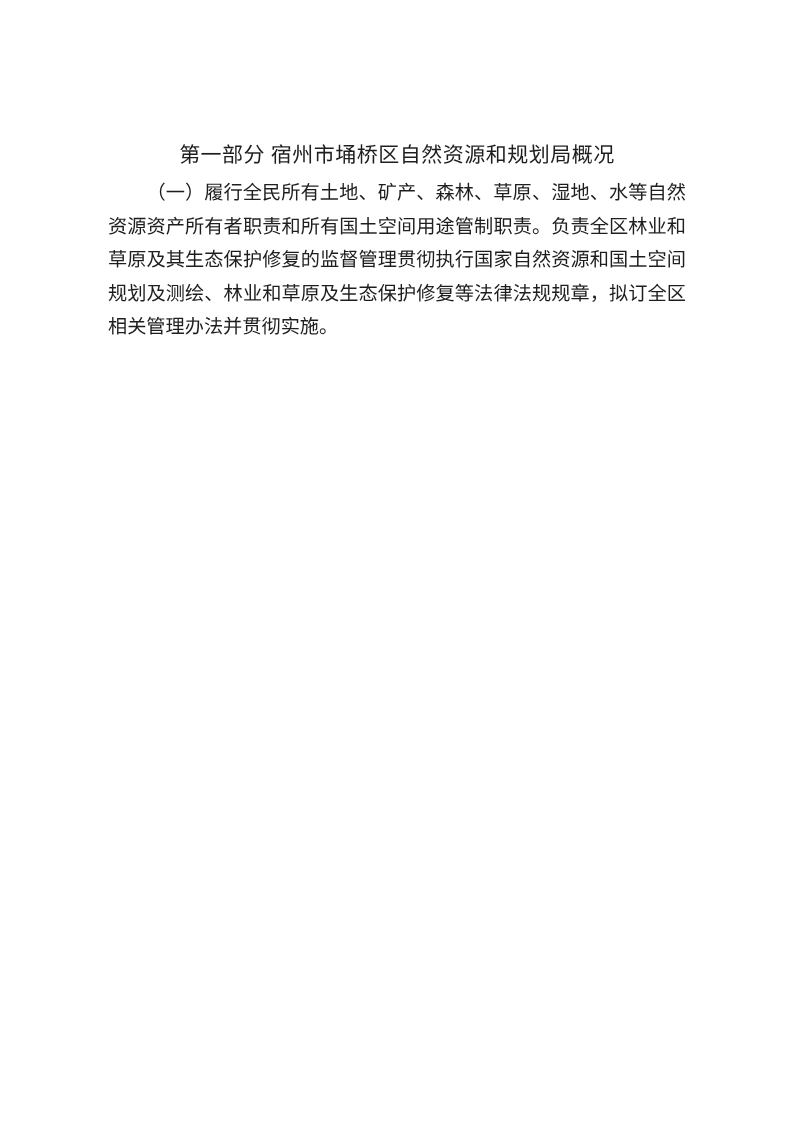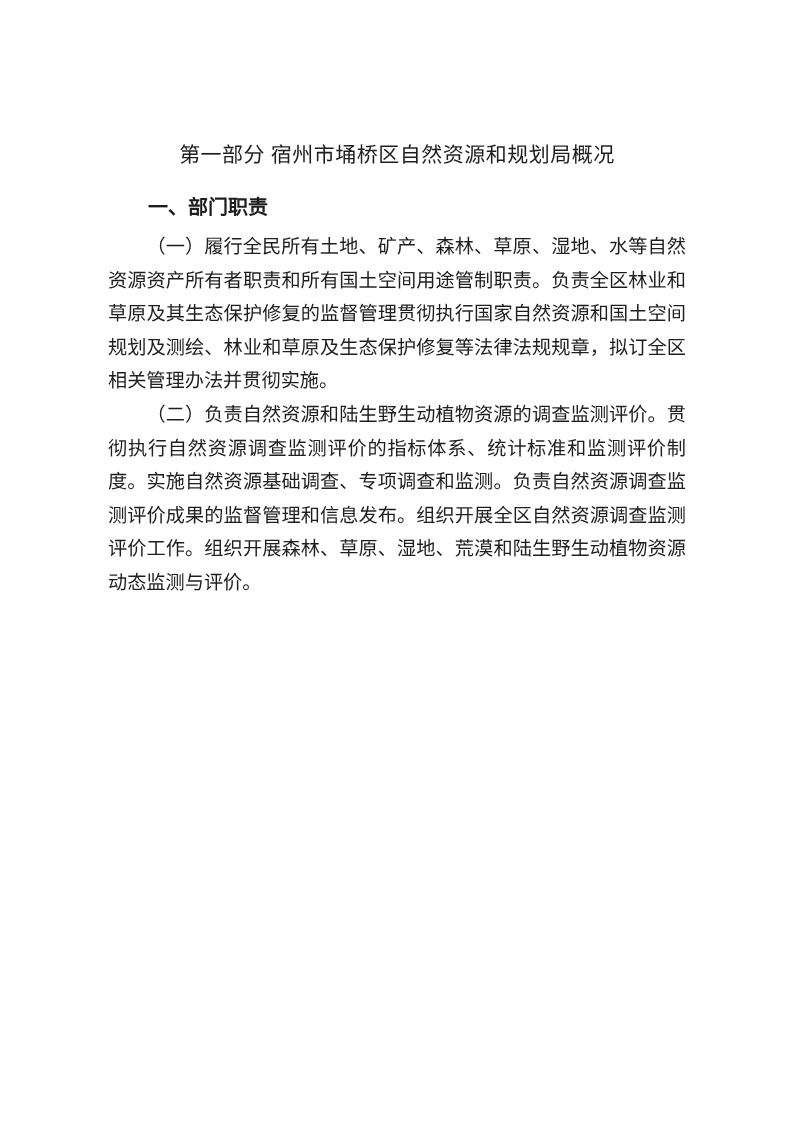--- a/index.html
+++ b/index.html
@@ -58,20 +58,18 @@
     color: #2a2a2a;
     letter-spacing: 1px;
   }
 </style>
 </head>
 <body>
 
 <div class="page">
   <div class="content">
     <h1 class="doc-title">第一部分 宿州市埇桥区自然资源和规划局概况</h1>
-    <h2 class="section-heading">一、部门职责</h2>
     <div class="body-text">
       <p class="para">（一）履行全民所有土地、矿产、森林、草原、湿地、水等自然资源资产所有者职责和所有国土空间用途管制职责。负责全区林业和草原及其生态保护修复的监督管理贯彻执行国家自然资源和国土空间规划及测绘、林业和草原及生态保护修复等法律法规规章，拟订全区相关管理办法并贯彻实施。</p>
-      <p class="para">（二）负责自然资源和陆生野生动植物资源的调查监测评价。贯彻执行自然资源调查监测评价的指标体系、统计标准和监测评价制度。实施自然资源基础调查、专项调查和监测。负责自然资源调查监测评价成果的监督管理和信息发布。组织开展全区自然资源调查监测评价工作。组织开展森林、草原、湿地、荒漠和陆生野生动植物资源动态监测与评价。</p>
     </div>
   </div>
   <div class="page-number">–4–</div>
 </div>
 
 </body></html>

